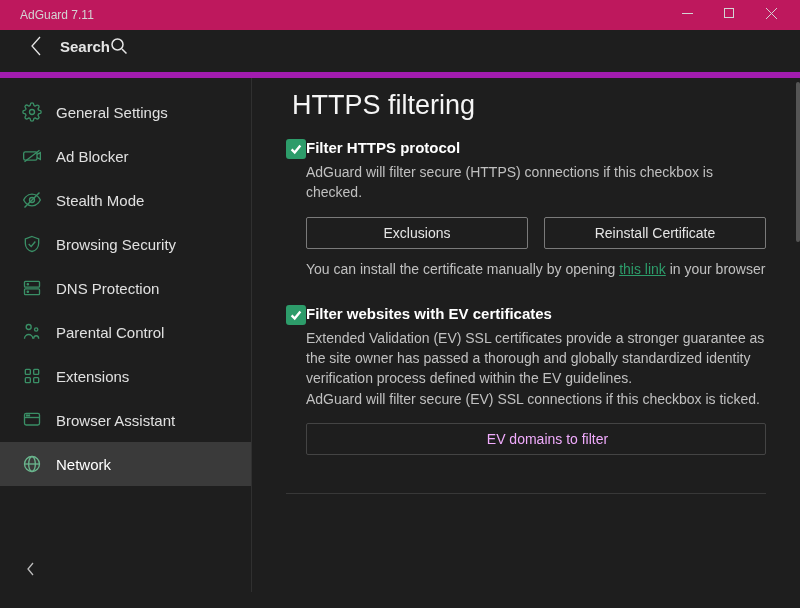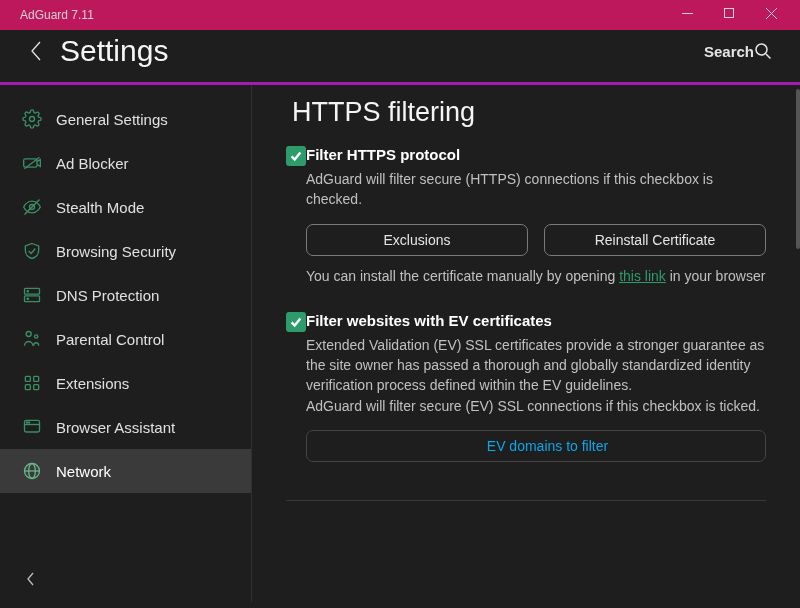--- a/index.html
+++ b/index.html
@@ -23,21 +23,21 @@
   .titlebar .win-btn { width: 42px; text-align: center; color: #d4d4d4; }
   .header {
     display: flex;
     align-items: center;
     padding: 4px 28px 14px 24px;
     color: #fff;
   }
   .header .back { width: 24px; height: 24px; display:flex; align-items:center; justify-content:center; margin-right: 12px; }
   .header h1 { font-size: 30px; font-weight: 300; flex:1; color: #f5f5f5; }
   .header .search { display:flex; align-items:center; gap:0; font-size:15px; color:#e5e5e5; cursor:pointer;font-weight:bold; }
-  .shell { display:flex; height: calc(608px - 30px - 58px); border-top:3px solid #a21caf; }
+  .shell { display:flex; height: calc(608px - 30px - 58px); border-top:6px solid #a21caf; }
   .sidebar {
     width: 252px;
     display:flex;
     flex-direction:column;
     padding-top: 12px;
     border-right: 1px solid #303030;
   }
   .sidebar .nav-item {
     display:flex; align-items:center; gap:14px;
     padding: 12px 12px 12px 22px;
@@ -60,24 +60,24 @@
     width:20px; height:20px; border-radius:3px; background:#2d9c6a;
     display:flex; align-items:center; justify-content:center; flex-shrink:0;
   }
   .checkbox svg { width:14px; height:14px; stroke:#fff; fill:none; stroke-width:2.8; }
   .opt-body { flex:1; }
   .opt-title { font-weight:600; color:#fff; font-size:15px; margin-bottom:6px; }
   .opt-desc { color:#c0c0c0; font-size:14px; line-height:1.45; }
   .btn-row { display:flex; gap:16px; margin: 14px 0 10px 0; }
   .btn {
     flex:1; padding:7px 0; text-align:center;
-    border:1px solid #7a7a7a; border-radius:7px;
+    border:1px solid #7a7a7a; border-radius:2px;
     color:#e5e5e5; font-size:14px; cursor:pointer; background:transparent;
   }
-  .btn.disabled { color:#0ea5e9; border-color:#444;padding-left:23px; }
+  .btn.disabled { color:#f0abfc; border-color:#444;padding-left:23px; }
   .link { color:#2d9c6a; text-decoration: underline; cursor:pointer; }
   .hint { color:#c0c0c0; font-size:14px; line-height:1.45; margin-top:4px;}
   .hr { border:none; border-top:1px solid #383838; margin-top: 28px; }
   .scroll-ind { position:absolute; top:4px; right:0; width:4px; height:160px; background:#555; border-radius:2px; }
   svg { overflow:visible; }
 </style>
 </head>
 <body>
 
 <div class="titlebar">
@@ -100,21 +100,20 @@
       </svg>
   </span>
 </div>
 
 <div class="header">
   <span class="back">
     <svg width="14" height="22" viewBox="0 0 14 22" fill="none" stroke="#e5e5e5" stroke-width="1.3">
         <polyline points="11,2 3,11 11,20"></polyline>
       </svg>
   </span>
-  <h1>Settings</h1>
   <div class="search">
     <span>Search</span>
     <svg width="18" height="18" viewBox="0 0 18 18" fill="none" stroke="#e5e5e5" stroke-width="1.5">
         <circle cx="7.5" cy="7.5" r="5.5"></circle>
         <line x1="12" y1="12" x2="16.5" y2="16.5"></line>
       </svg>
   </div>
 </div>
 
 <div class="shell">

